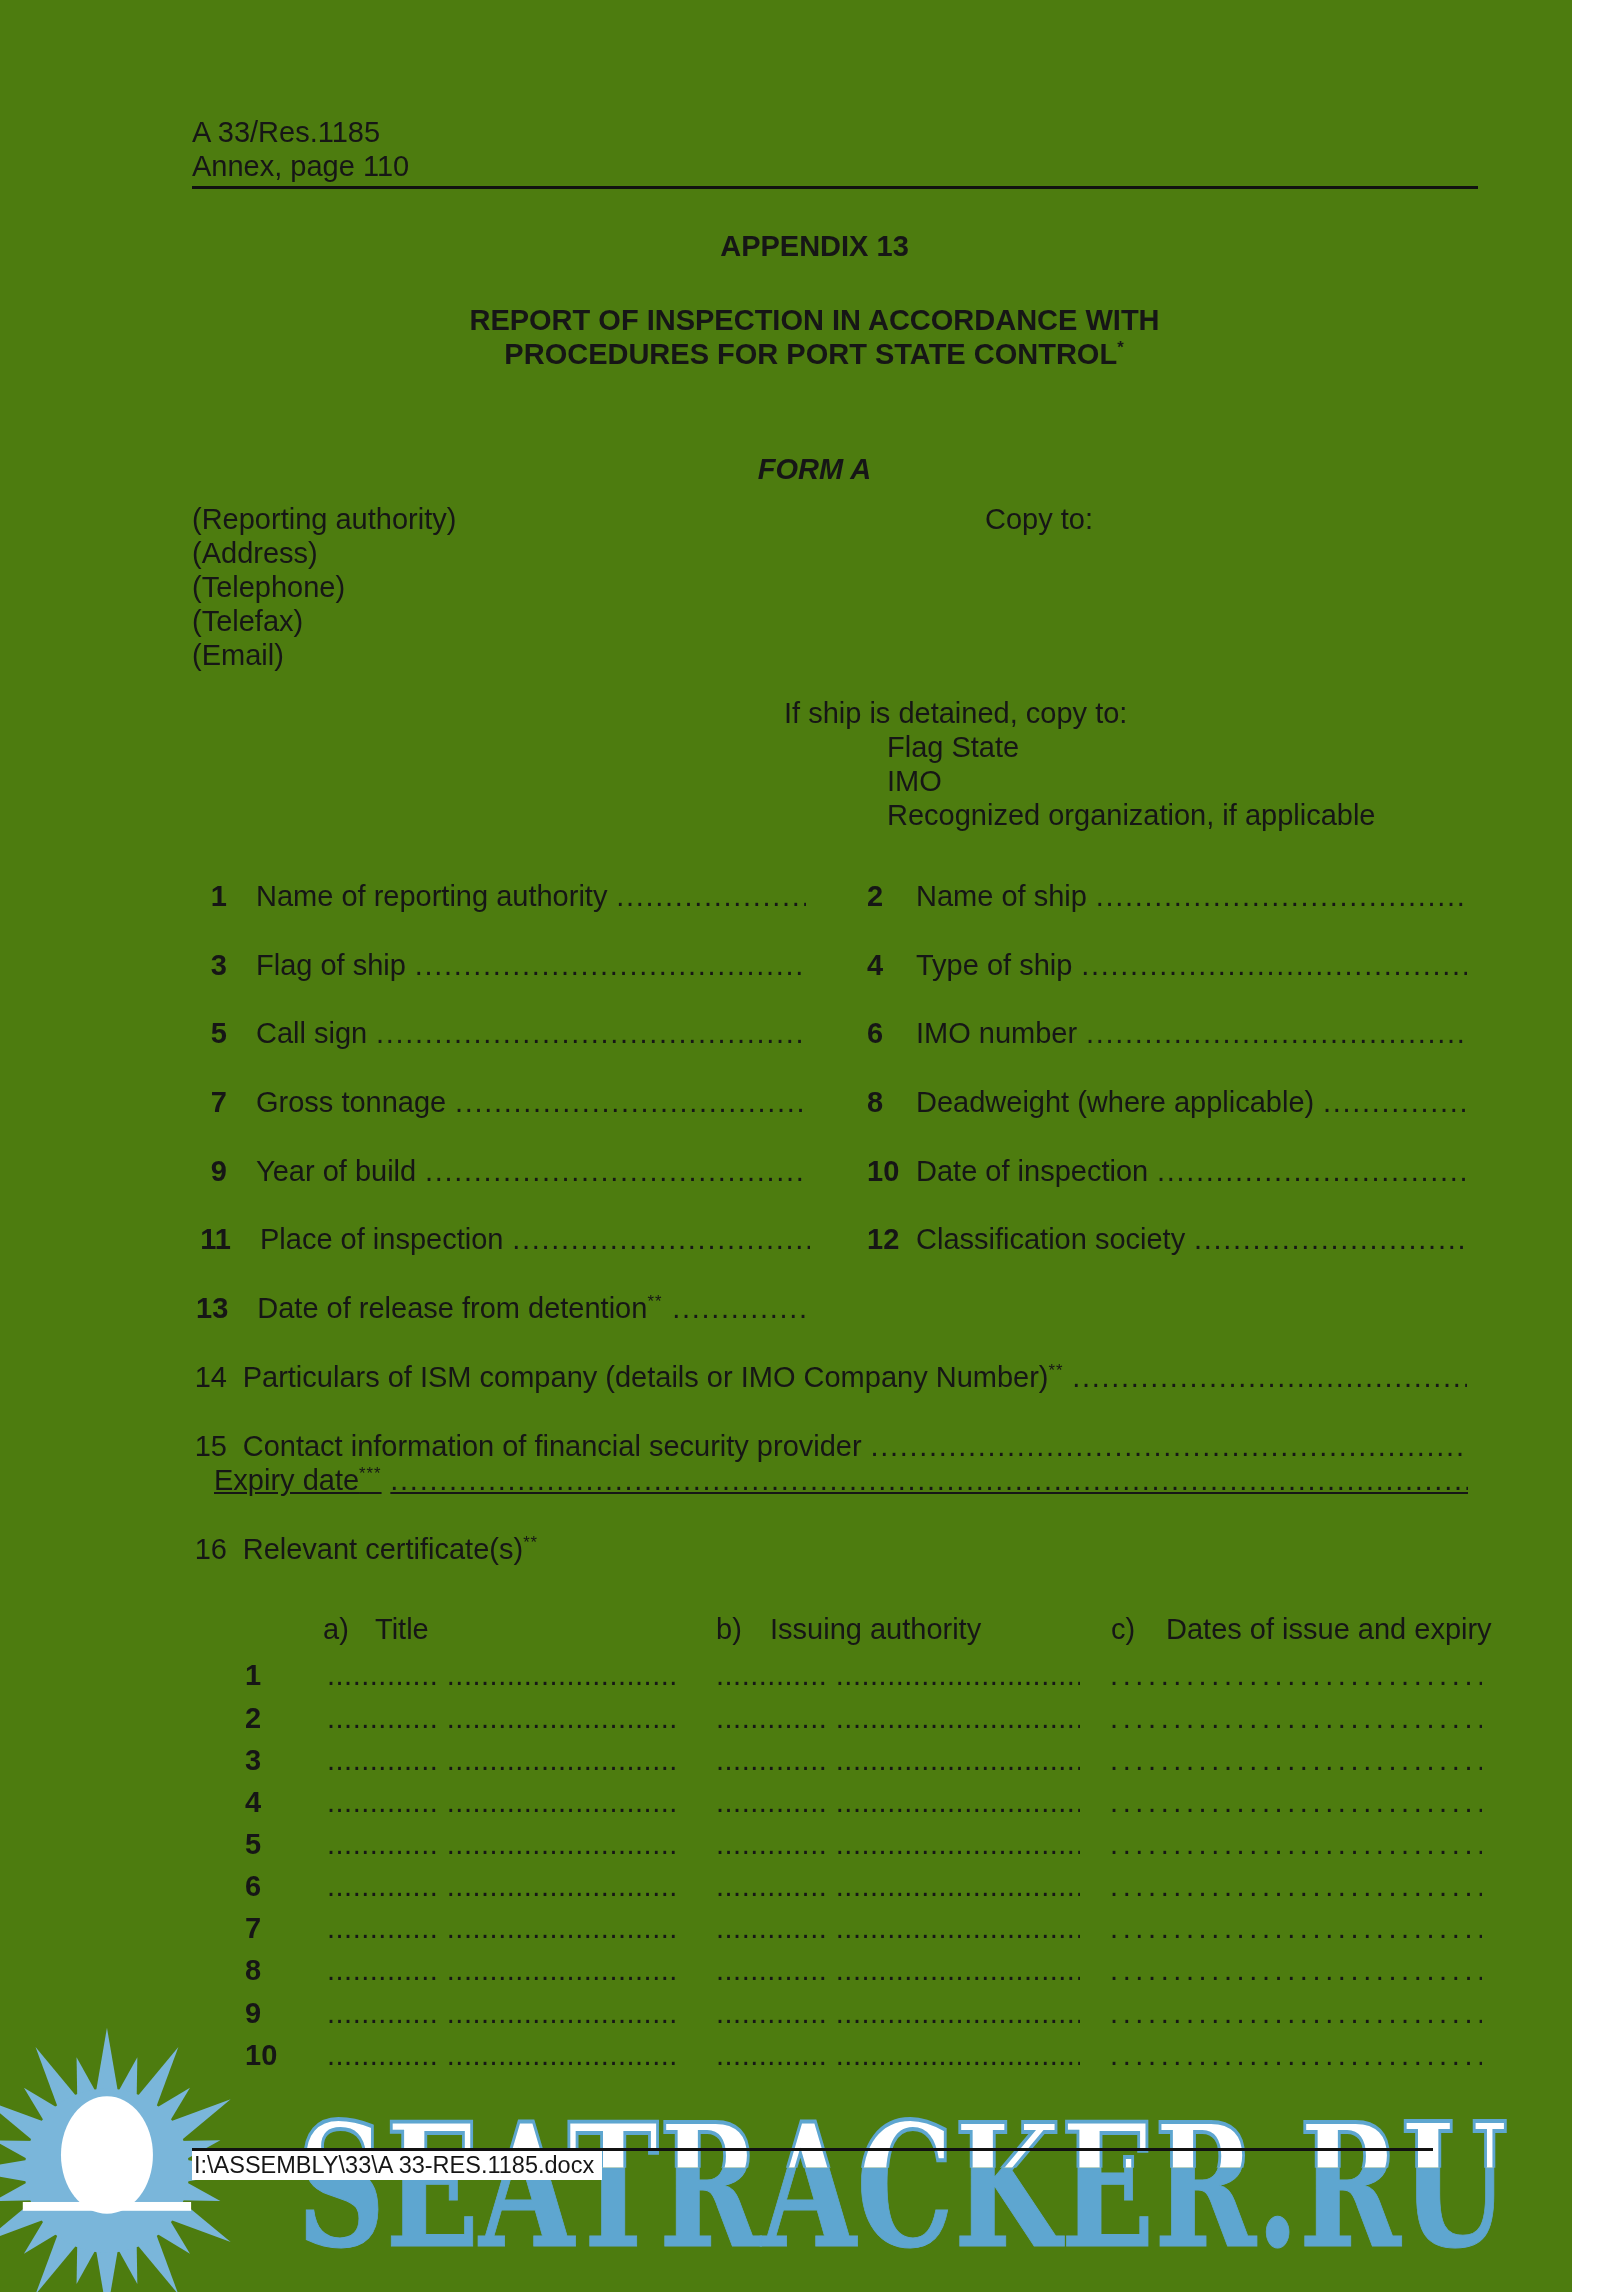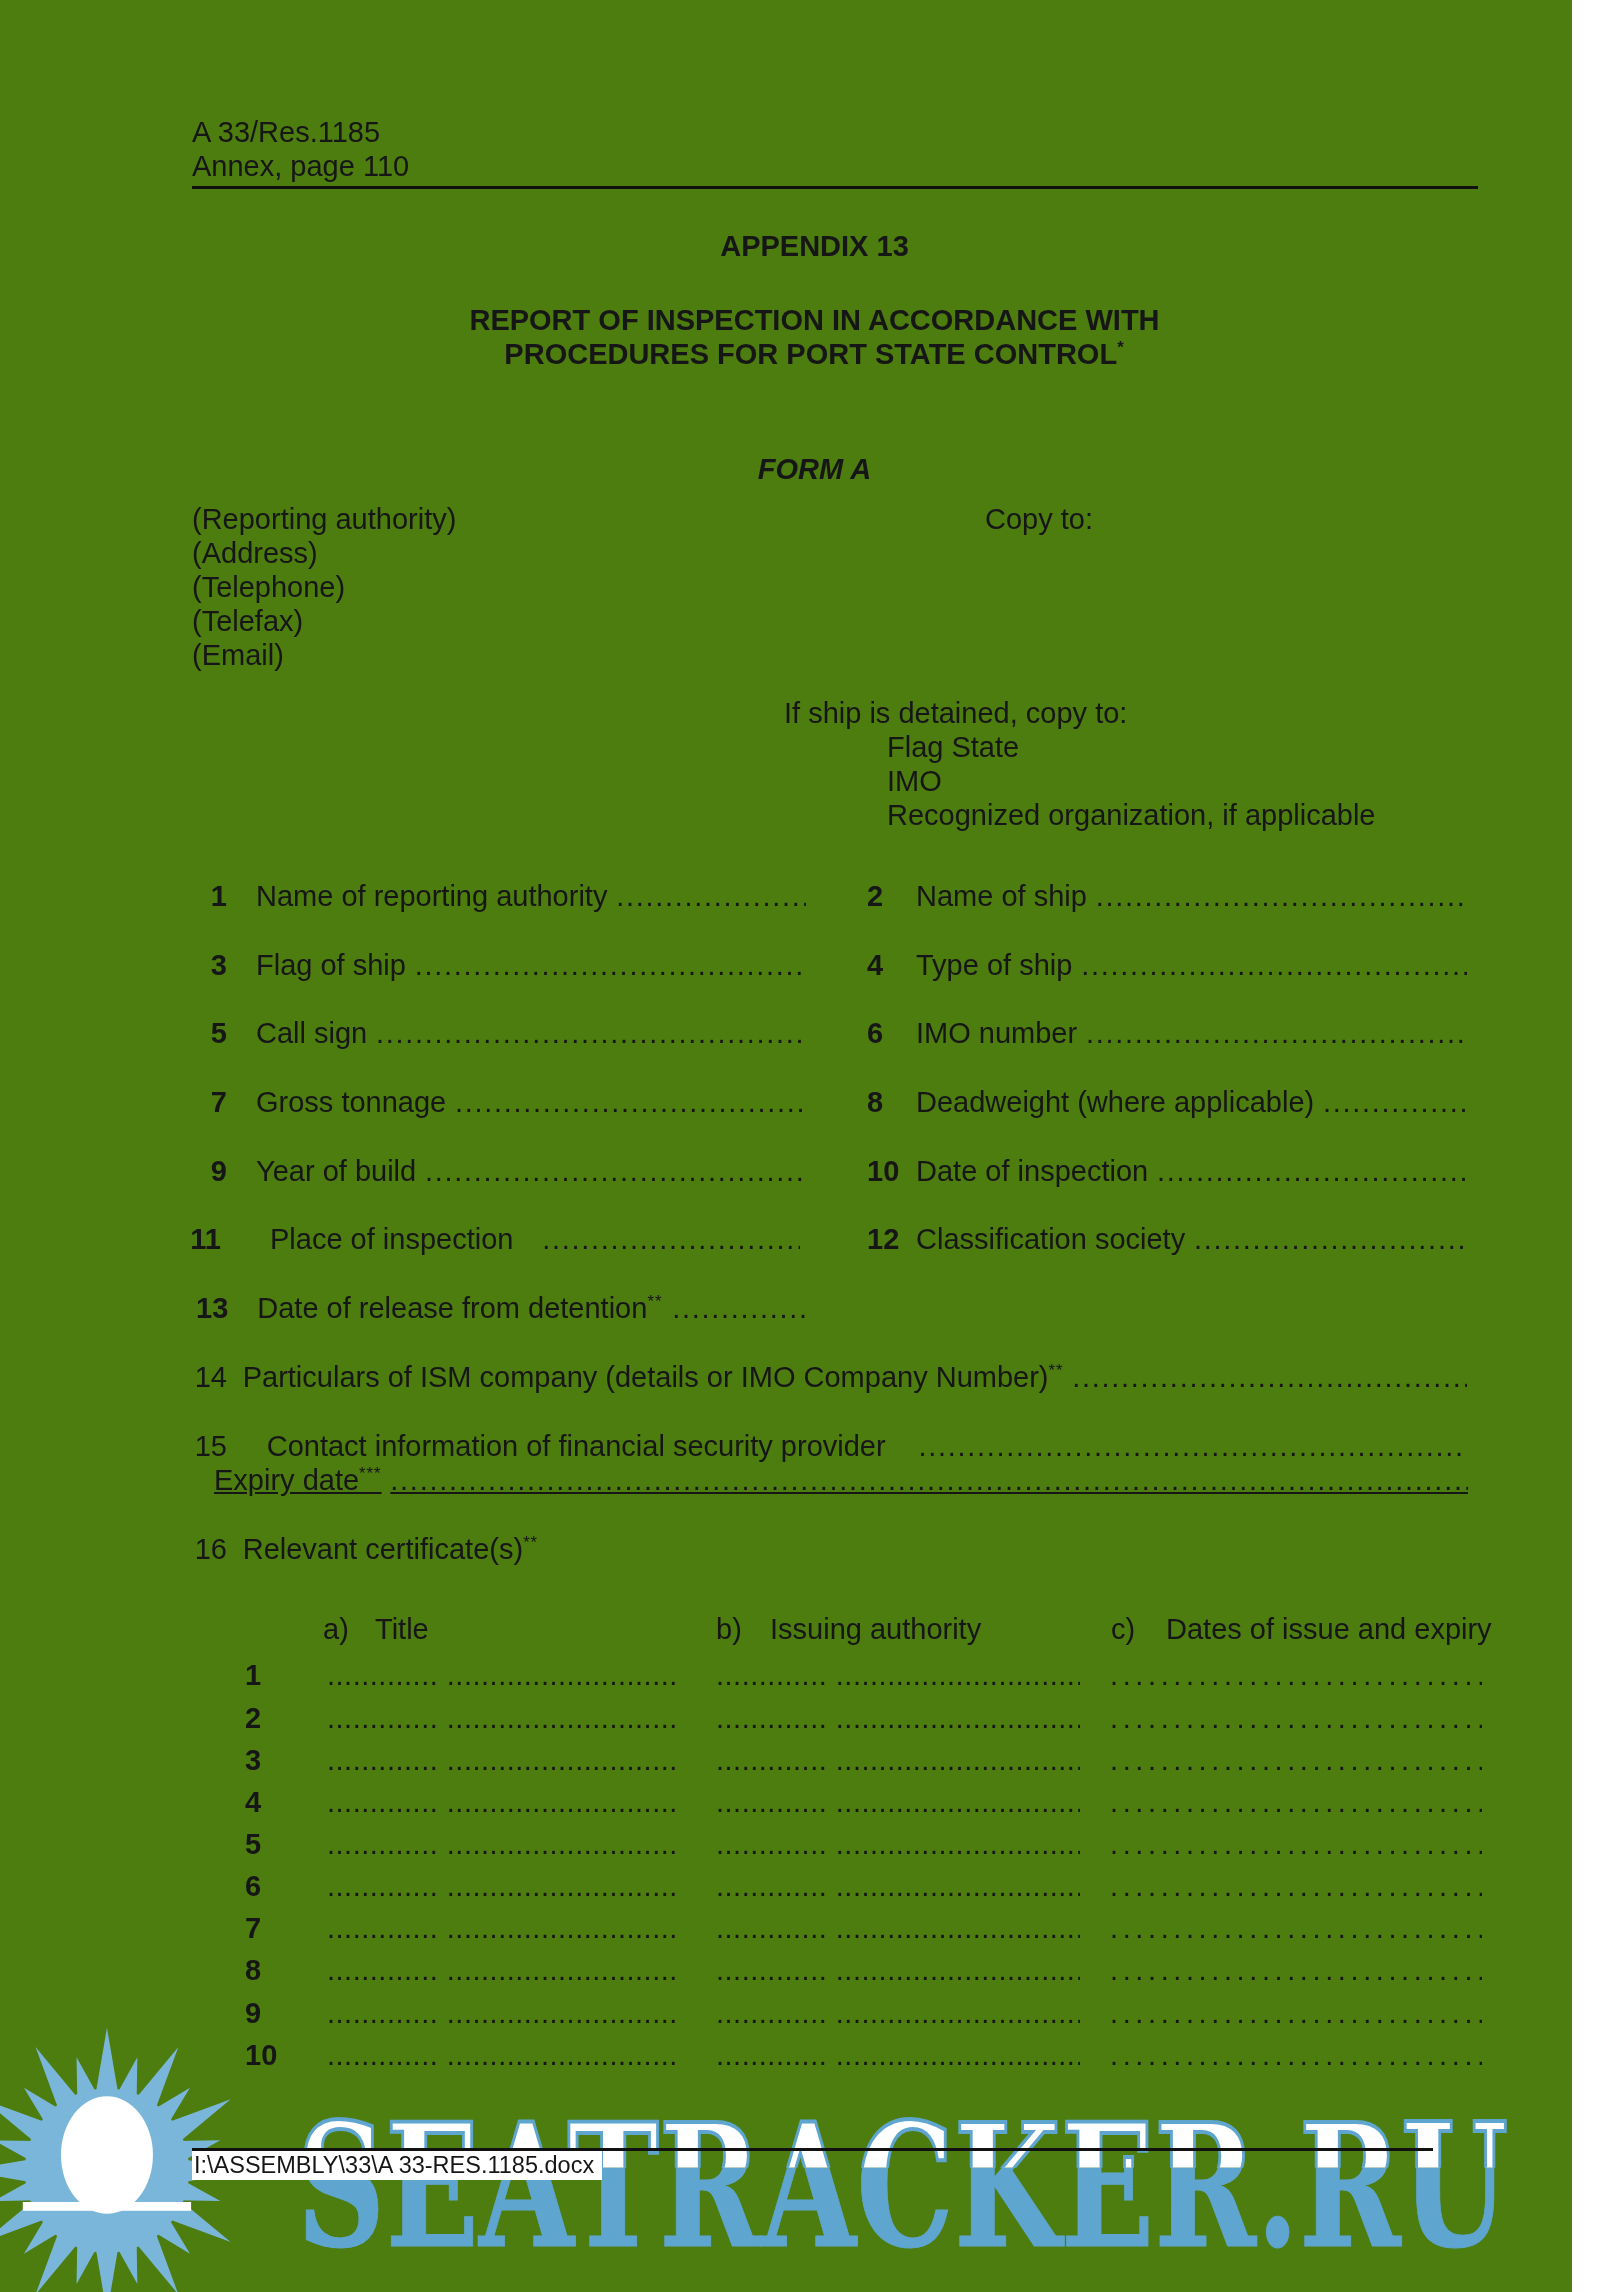--- a/index.html
+++ b/index.html
@@ -100,21 +100,21 @@
   <div class="abs row" style="left:196px; top:1085px; width:610px;">
     <span class="no-l">7</span>
     <span class="lbl-l">Gross tonnage</span>
     <span class="leader">................................................................................................................................................................</span>
   </div>
   <div class="abs row" style="left:196px; top:1154px; width:610px;">
     <span class="no-l">9</span>
     <span class="lbl-l">Year of build</span>
     <span class="leader">................................................................................................................................................................</span>
   </div>
-  <div class="abs row" style="left:190px; top:1222px; width:610px;gap:20px;">
+  <div class="abs row" style="left:200px; top:1222px; width:610px;">
     <span class="no-l">11</span>
     <span class="lbl-l">Place of inspection</span>
     <span class="leader">................................................................................................................................................................</span>
   </div>
   <div class="abs row" style="left:196px; top:1291px; width:610px;">
     <span class="no-l">13</span>
     <span class="lbl-l"><span>Date of release from detention</span><sup class="fn">**</sup></span>
     <span class="leader-fixed">..............</span>
   </div>
 
@@ -147,21 +147,21 @@
     <span class="no-r">12</span>
     <span class="lbl-r">Classification society</span>
     <span class="leader">................................................................................................................................................................</span>
   </div>
 
   <div class="abs row" style="left:192px; top:1360px; width:1275px;">
     <span class="no-f">14</span>
     <span class="lbl-f"><span>Particulars of ISM company (details or IMO Company Number)</span><sup class="fn">**</sup></span>
     <span class="leader">................................................................................................................................................................</span>
   </div>
-  <div class="abs row" style="left:192px; top:1429px; width:1275px;gap:24px;">
+  <div class="abs row" style="left:192px; top:1429px; width:1275px;">
     <span class="no-f">15</span>
     <span class="lbl-f">Contact information of financial security provider</span>
     <span class="leader">................................................................................................................................................................</span>
   </div>
   <div class="abs row" style="left:214px; top:1463px; width:1254px;text-decoration:underline;">
     <span class="lbl-r"><span>Expiry date</span><sup class="fn">***</sup></span>
     <span class="leader">................................................................................................................................................................</span>
   </div>
   <div class="abs row" style="left:192px; top:1532px; width:1275px;">
     <span class="no-f">16</span>

